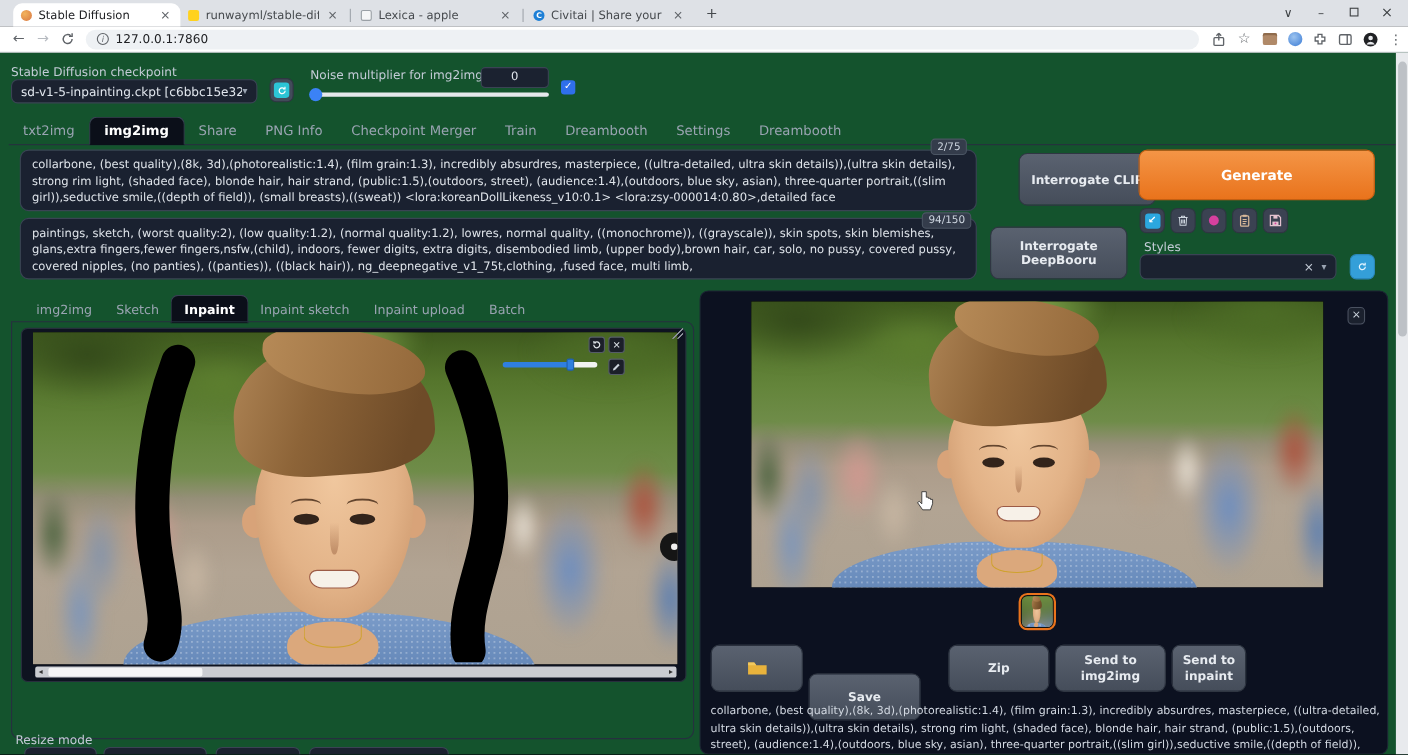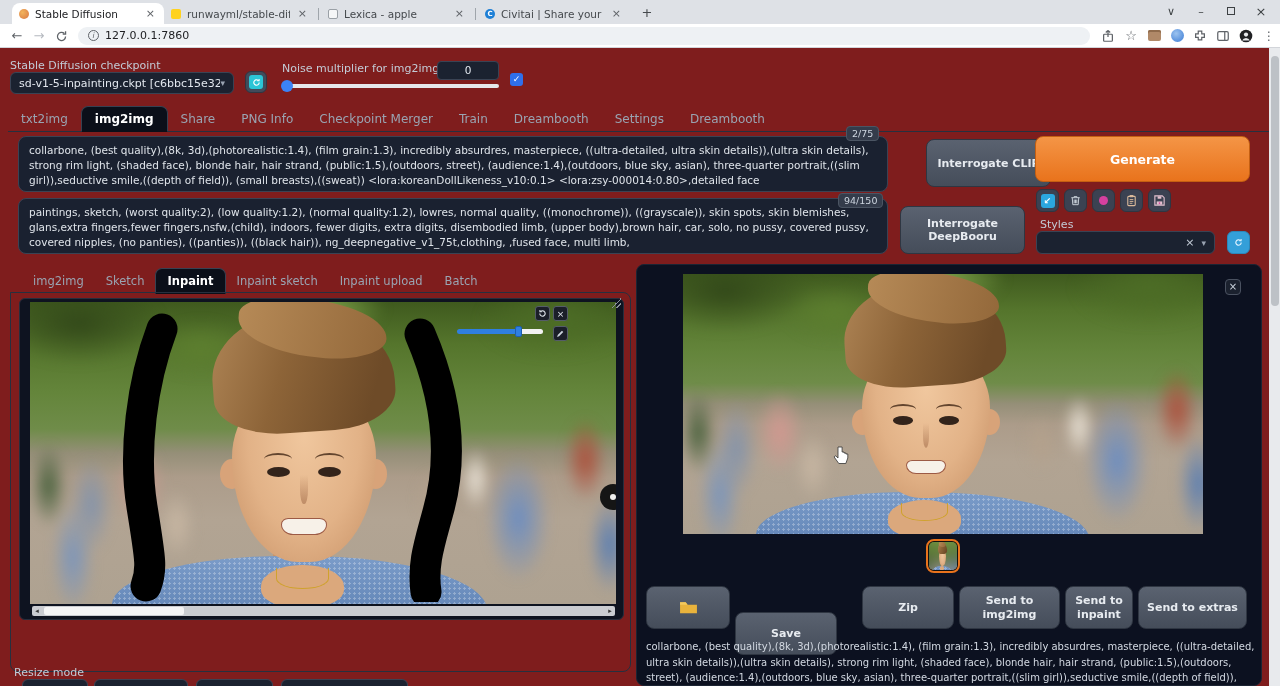--- a/index.html
+++ b/index.html
@@ -32,21 +32,21 @@
   .urltext { font-size:11px; color:#202124; }
   .addr-right { display:flex; align-items:center; gap:7px; margin-left:10px; }
   .aic { width:16px; height:16px; display:flex; align-items:center; justify-content:center; color:#5f6368; }
   .aic svg { width:14px; height:14px; }
   .extcard { width:13px; height:11px; border-radius:2px; background:#b08968; box-shadow:inset 0 2px 0 #8f6b4c; }
   .extblue { width:13px; height:13px; border-radius:50%; background:radial-gradient(circle at 40% 35%, #9cc3ef, #3a7bd5); }
   .staric { font-size:13px; }
   .kebab { font-size:12px; }
 
   
-  .page { position:absolute; left:0; top:48px; width:1280px; height:638px; background:#7f1d1d; color:#dfe4ea; }
+  .page { position:absolute; left:0; top:48px; width:1280px; height:638px; background:#14532d; color:#dfe4ea; }
   .lbl { position:absolute; font-size:11px; color:#c3cbd6; }
 
   .select { position:absolute; background:#1b2230; border:1px solid #3a4354; border-radius:6px; display:flex; align-items:center; padding:0 8px; font-size:11px; color:#e2e7ee; }
   .select .caret { margin-left:auto; color:#9aa4b2; font-size:9px; }
   .ckpt-select { left:10px; top:24px; width:224px; height:22px; }
 
   .icbtn { position:absolute; border-radius:6px; display:flex; align-items:center; justify-content:center; border:1px solid #2f3642; }
   .ckpt-refresh { left:245px; top:23px; width:22px; height:22px; background:#424b5a; }
   .tealsq { width:14px; height:14px; border-radius:3px; background:#2cc5d6; display:flex; align-items:center; justify-content:center; }
   .tealsq svg, .refresh-svg { width:9px; height:9px; }
@@ -459,21 +459,20 @@
         <div class="gbtn ob-folder">
           <svg viewBox="0 0 20 16">
               <path d="M1 2.5h6l2 2.5h10v9H1z" fill="#e9b33c"></path>
               <path d="M1 2.5h6l2 2.5H1z" fill="#f3c95e"></path>
             </svg>
         </div>
         <div class="gbtn ob-save">Save</div>
         <div class="gbtn ob-zip">Zip</div>
         <div class="gbtn ob-s2i">Send to img2img</div>
         <div class="gbtn ob-s2p">Send to inpaint</div>
-        <div class="gbtn ob-s2e">Send to extras</div>
       </div>
       <div class="geninfo">collarbone, (best quality),(8k, 3d),(photorealistic:1.4), (film grain:1.3), incredibly absurdres, masterpiece, ((ultra-detailed, ultra skin details)),(ultra skin details), strong rim light, (shaded face), blonde hair, hair strand, (public:1.5),(outdoors, street), (audience:1.4),(outdoors, blue sky, asian), three-quarter portrait,((slim girl)),seductive smile,((depth of field)), (small breasts),((sweat)) &lt;lora:koreanDollLikeness_v10:0.1&gt; &lt;lora:zsy-000014:0.80&gt;,detailed face</div>
     </div>
   </div>
 
   <div class="bscroll">
     <div class="bscroll-thumb"></div>
   </div>
 </div>
 

